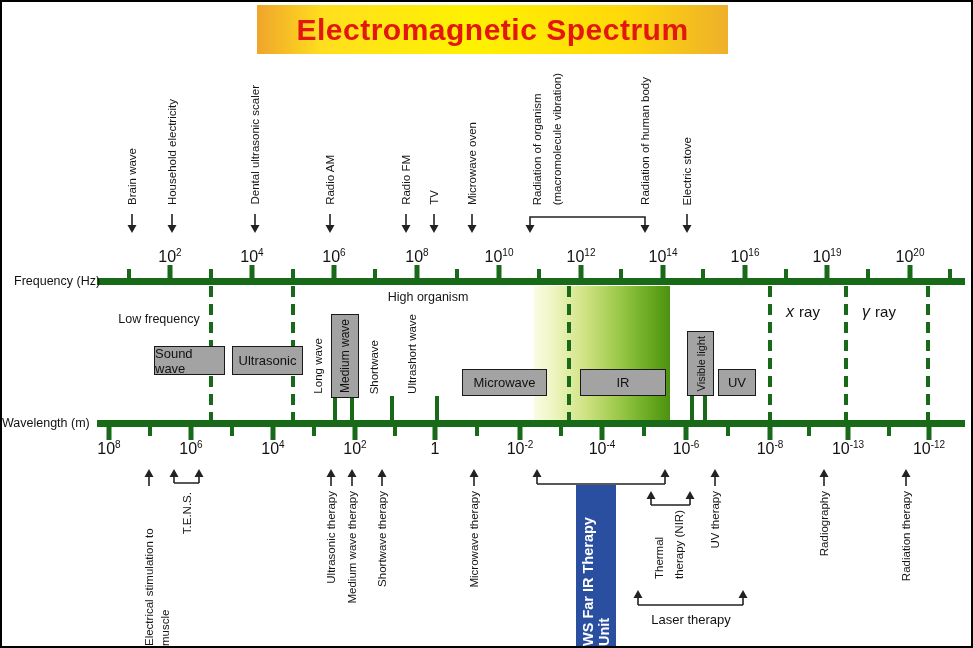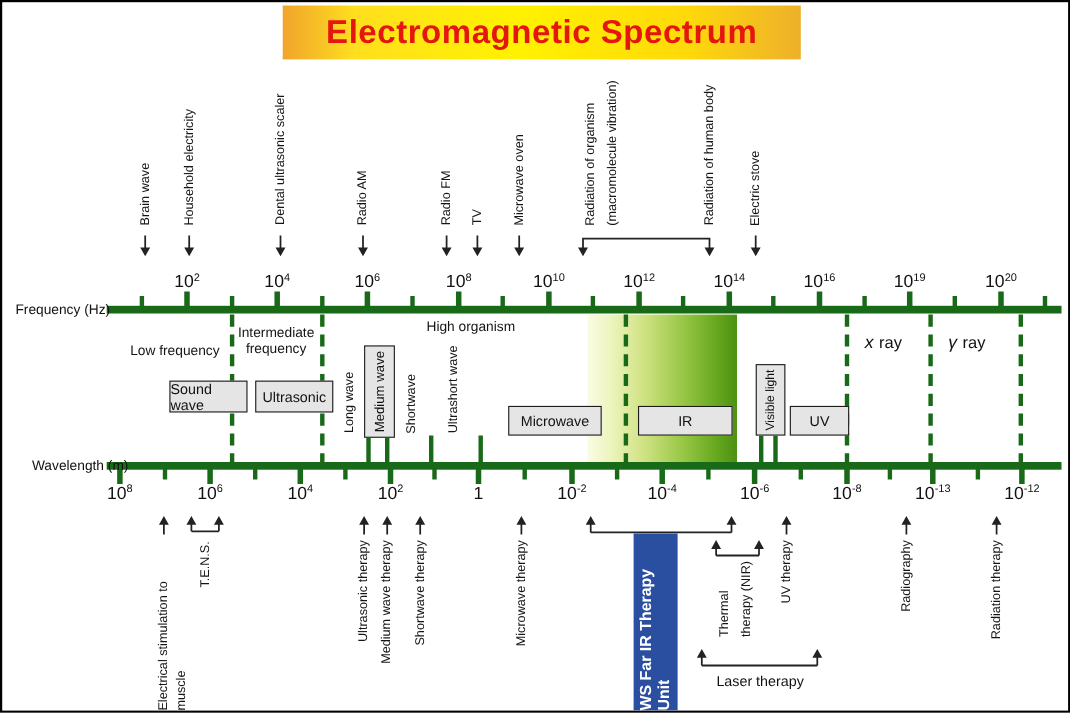--- a/index.html
+++ b/index.html
@@ -23,21 +23,21 @@
     font-size:11.5px; line-height:16px; white-space:pre-line; color:#151515; z-index:2;
   }
   .vt2 { line-height:20px; }
   .hlabel { position:absolute; font-size:12.5px; color:#151515; z-index:2; text-align:center; white-space:pre-line; line-height:15px; }
   .ax-name { position:absolute; font-size:12.5px; color:#111; z-index:2; }
   .ax-num { position:absolute; width:50px; text-align:center; font-size:16px; color:#111; z-index:2; }
   .ax-num sup { font-size:10px; }
   .ray-label { position:absolute; width:80px; text-align:center; font-size:15px; z-index:2; }
   .ray-label .sym { font-style:italic; font-size:16px; margin-right:5px; }
   .band-box {
-    position:absolute; background:#e5e5e5; border:1.6px solid #1a1a1a; box-sizing:border-box;
+    position:absolute; background:#a3a3a3; border:1.6px solid #1a1a1a; box-sizing:border-box;
     display:flex; align-items:center; justify-content:center; font-size:13px; color:#111; z-index:3;
   }
   .vt-in { writing-mode:vertical-rl; transform:rotate(180deg); font-size:12px; }
   #spectrum-region {
     position:absolute; left:532px; top:284px; width:136px; height:134px; z-index:0;
     background:linear-gradient(90deg,#fafce4 0%,#ecf4bc 16%,#cfe282 38%,#9cc94a 62%,#6bab22 84%,#4c9110 100%);
   }
   #ws-box {
     position:absolute; left:574px; top:483px; width:40px; height:161px; background:#2b4fa0;
     display:flex; align-items:center; justify-content:center; z-index:3;
@@ -95,21 +95,21 @@
   <div class="vt" style="left:320px;bottom:441px">Radio AM</div>
   <div class="vt" style="left:396px;bottom:441px">Radio FM</div>
   <div class="vt" style="left:424px;bottom:441px">TV</div>
   <div class="vt" style="left:462px;bottom:441px">Microwave oven</div>
   <div class="vt vt2" style="left:525px;bottom:441px">Radiation of organism
 (macromolecule vibration)</div>
   <div class="vt" style="left:635px;bottom:441px">Radiation of human body</div>
   <div class="vt" style="left:677px;bottom:441px">Electric stove</div>
 
   <div class="ax-name" style="left:12px;top:272px">Frequency (Hz)</div>
-  <div class="ax-name" style="left:27px;top:414px">Wavelength (m)</div>
+  <div class="ax-name" style="left:0;top:414px">Wavelength (m)</div>
 
   <div class="ax-num" style="left:143px;top:245px"><span>10</span><sup>2</sup></div>
   <div class="ax-num" style="left:225px;top:245px"><span>10</span><sup>4</sup></div>
   <div class="ax-num" style="left:307px;top:245px"><span>10</span><sup>6</sup></div>
   <div class="ax-num" style="left:390px;top:245px"><span>10</span><sup>8</sup></div>
   <div class="ax-num" style="left:472px;top:245px"><span>10</span><sup>10</sup></div>
   <div class="ax-num" style="left:554px;top:245px"><span>10</span><sup>12</sup></div>
   <div class="ax-num" style="left:636px;top:245px"><span>10</span><sup>14</sup></div>
   <div class="ax-num" style="left:718px;top:245px"><span>10</span><sup>16</sup></div>
   <div class="ax-num" style="left:800px;top:245px"><span>10</span><sup>19</sup></div>
@@ -121,22 +121,20 @@
   <div class="ax-num" style="left:328px;top:437px"><span>10</span><sup>2</sup></div>
   <div class="ax-num" style="left:408px;top:437px"><span>1</span><sup></sup></div>
   <div class="ax-num" style="left:493px;top:437px"><span>10</span><sup>-2</sup></div>
   <div class="ax-num" style="left:575px;top:437px"><span>10</span><sup>-4</sup></div>
   <div class="ax-num" style="left:659px;top:437px"><span>10</span><sup>-6</sup></div>
   <div class="ax-num" style="left:743px;top:437px"><span>10</span><sup>-8</sup></div>
   <div class="ax-num" style="left:821px;top:437px"><span>10</span><sup>-13</sup></div>
   <div class="ax-num" style="left:902px;top:437px"><span>10</span><sup>-12</sup></div>
 
   <div class="hlabel" style="left:107px;top:310px;width:100px">Low frequency</div>
-  <div class="hlabel" style="left:199px;top:293px;width:100px">Intermediate
-frequency</div>
   <div class="hlabel" style="left:376px;top:288px;width:100px">High organism</div>
   <div class="ray-label" style="left:761px;top:301px"><span class="sym">x</span><span>ray</span></div>
   <div class="ray-label" style="left:837px;top:301px"><span class="sym">γ</span><span>ray</span></div>
 
   <div class="band-box" style="left:152px;top:344px;width:71px;height:29px">
       <span>Sound wave</span>
     </div>
   <div class="band-box" style="left:230px;top:344px;width:71px;height:29px">
       <span>Ultrasonic</span>
     </div>
@@ -145,21 +143,21 @@
     </div>
   <div class="band-box" style="left:460px;top:367px;width:85px;height:27px">
       <span>Microwave</span>
     </div>
   <div class="band-box" style="left:578px;top:367px;width:86px;height:27px">
       <span>IR</span>
     </div>
   <div class="band-box" style="left:685px;top:329px;width:27px;height:65px">
       <span class="vt-in" style="font-size:11px">Visible light</span>
     </div>
-  <div class="band-box" style="left:716px;top:367px;width:54px;height:27px">
+  <div class="band-box" style="left:716px;top:367px;width:38px;height:27px">
       <span>UV</span>
     </div>
 
   <div class="vt" style="left:308px;bottom:252px">Long wave</div>
   <div class="vt" style="left:364px;bottom:252px">Shortwave</div>
   <div class="vt" style="left:402px;bottom:252px">Ultrashort wave</div>
 
   <div class="vt" style="left:139px;top:489px">Electrical stimulation to muscle</div>
   <div class="vt" style="left:177px;top:490px">T.E.N.S.</div>
   <div class="vt" style="left:321px;top:489px">Ultrasonic therapy</div>

